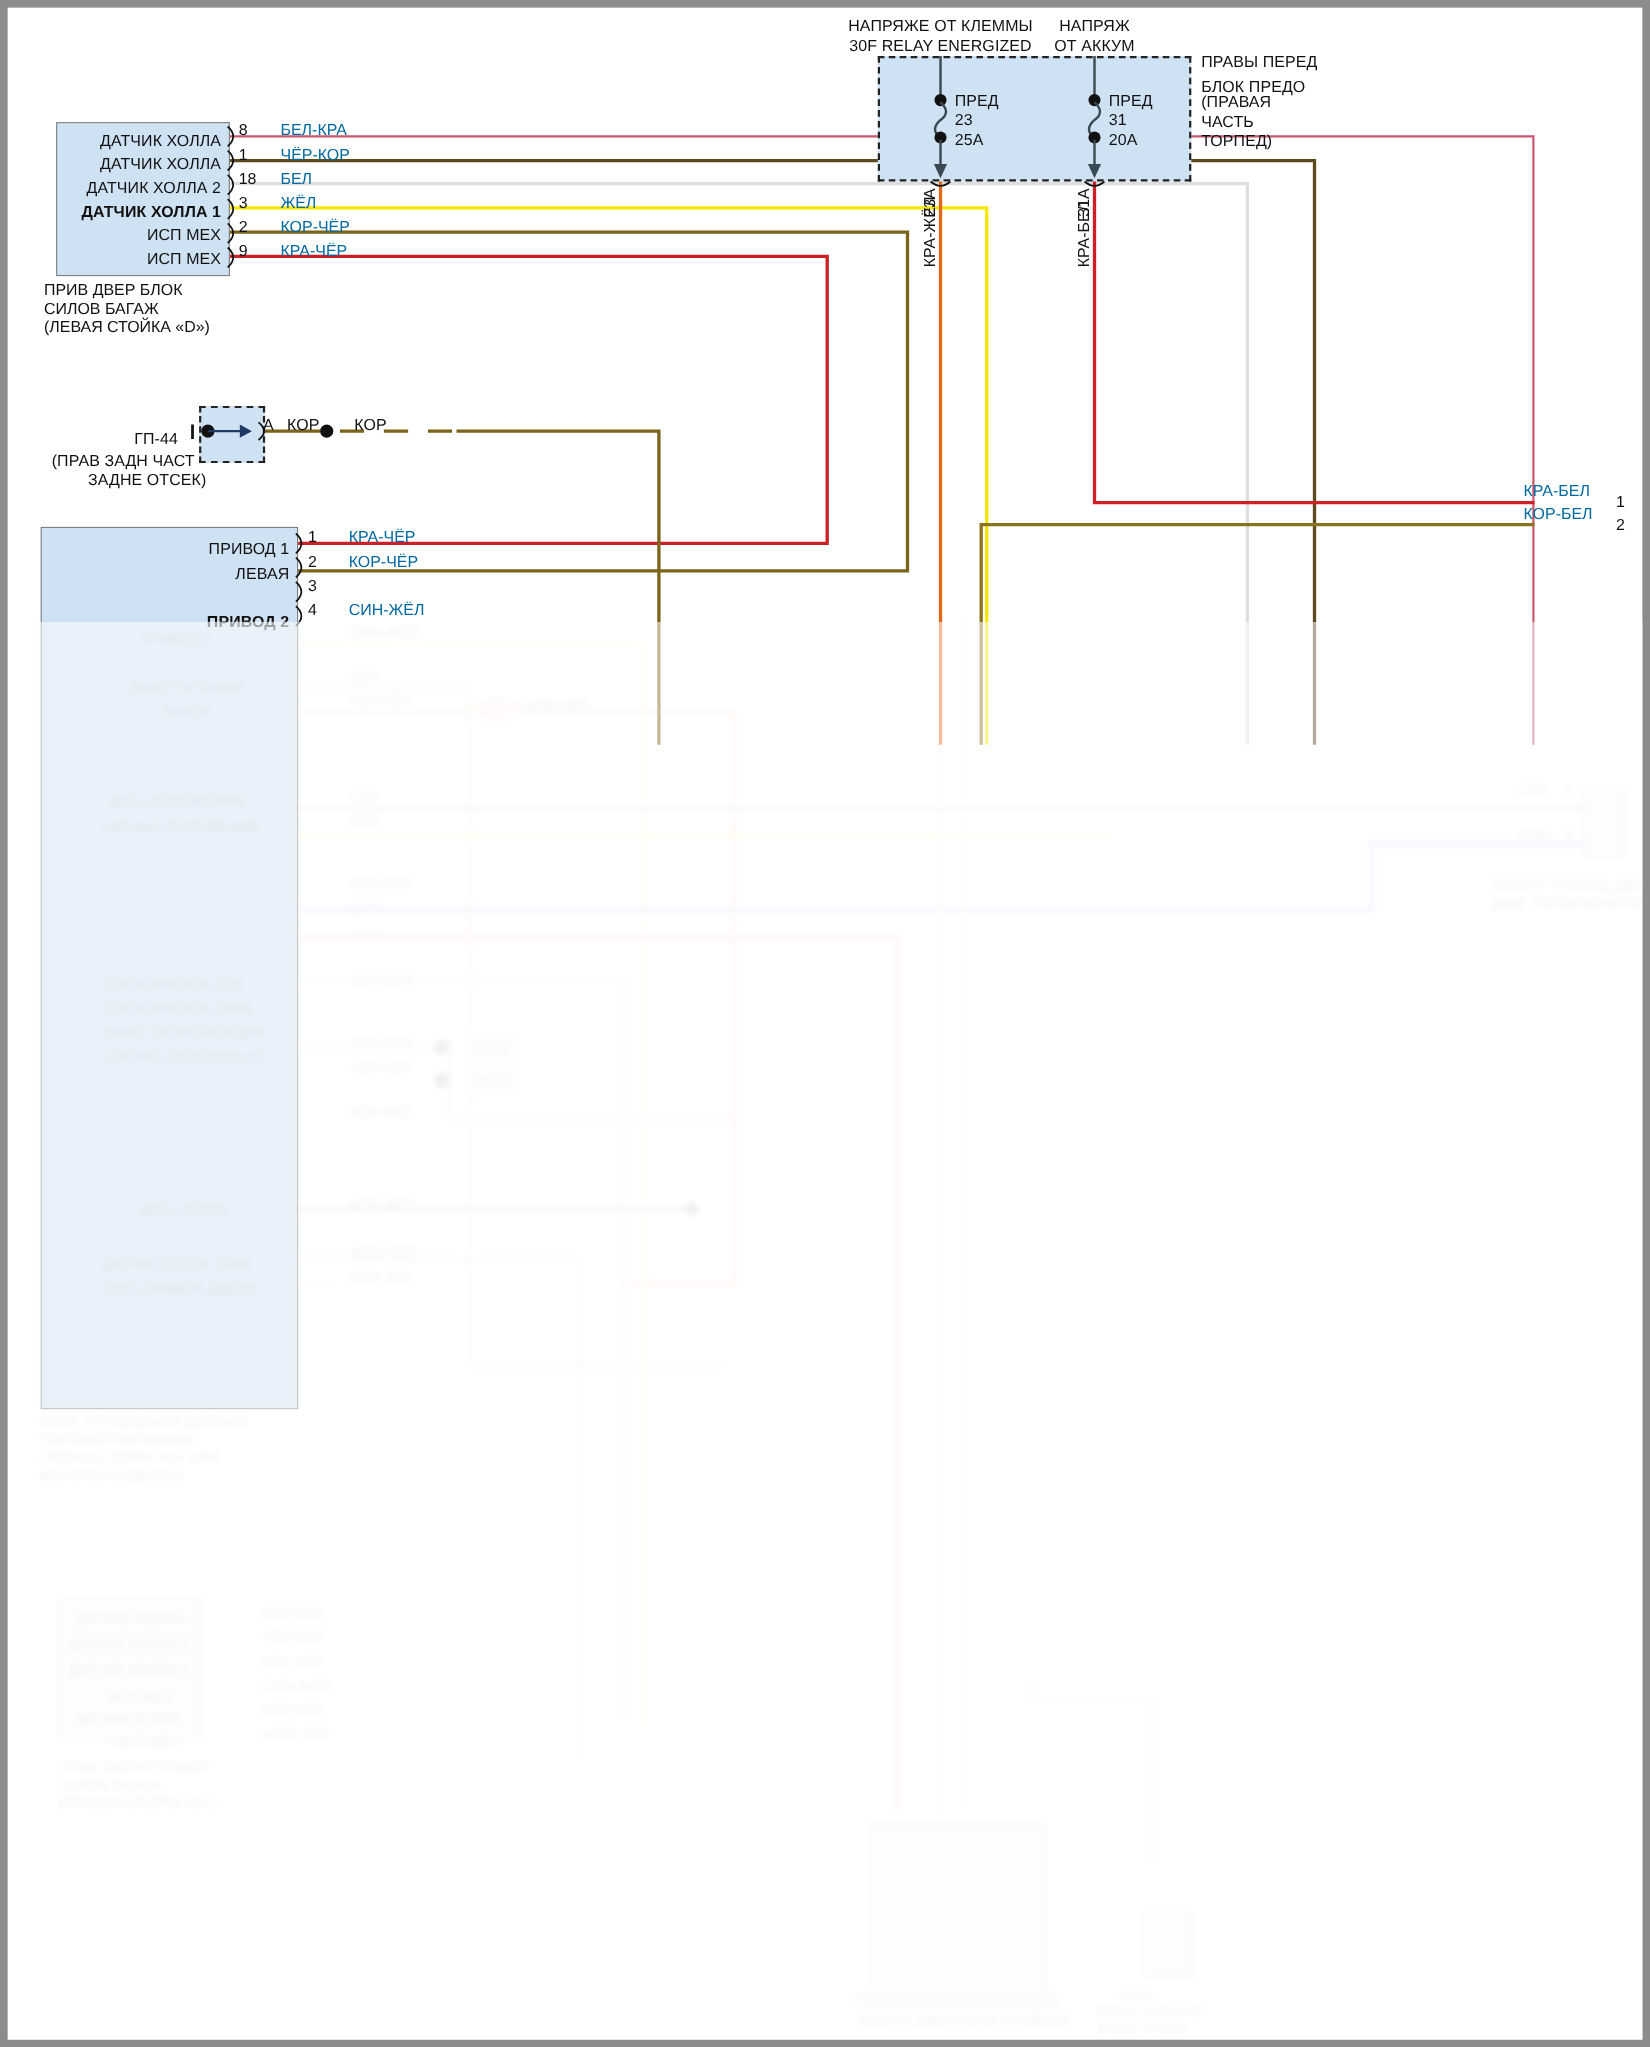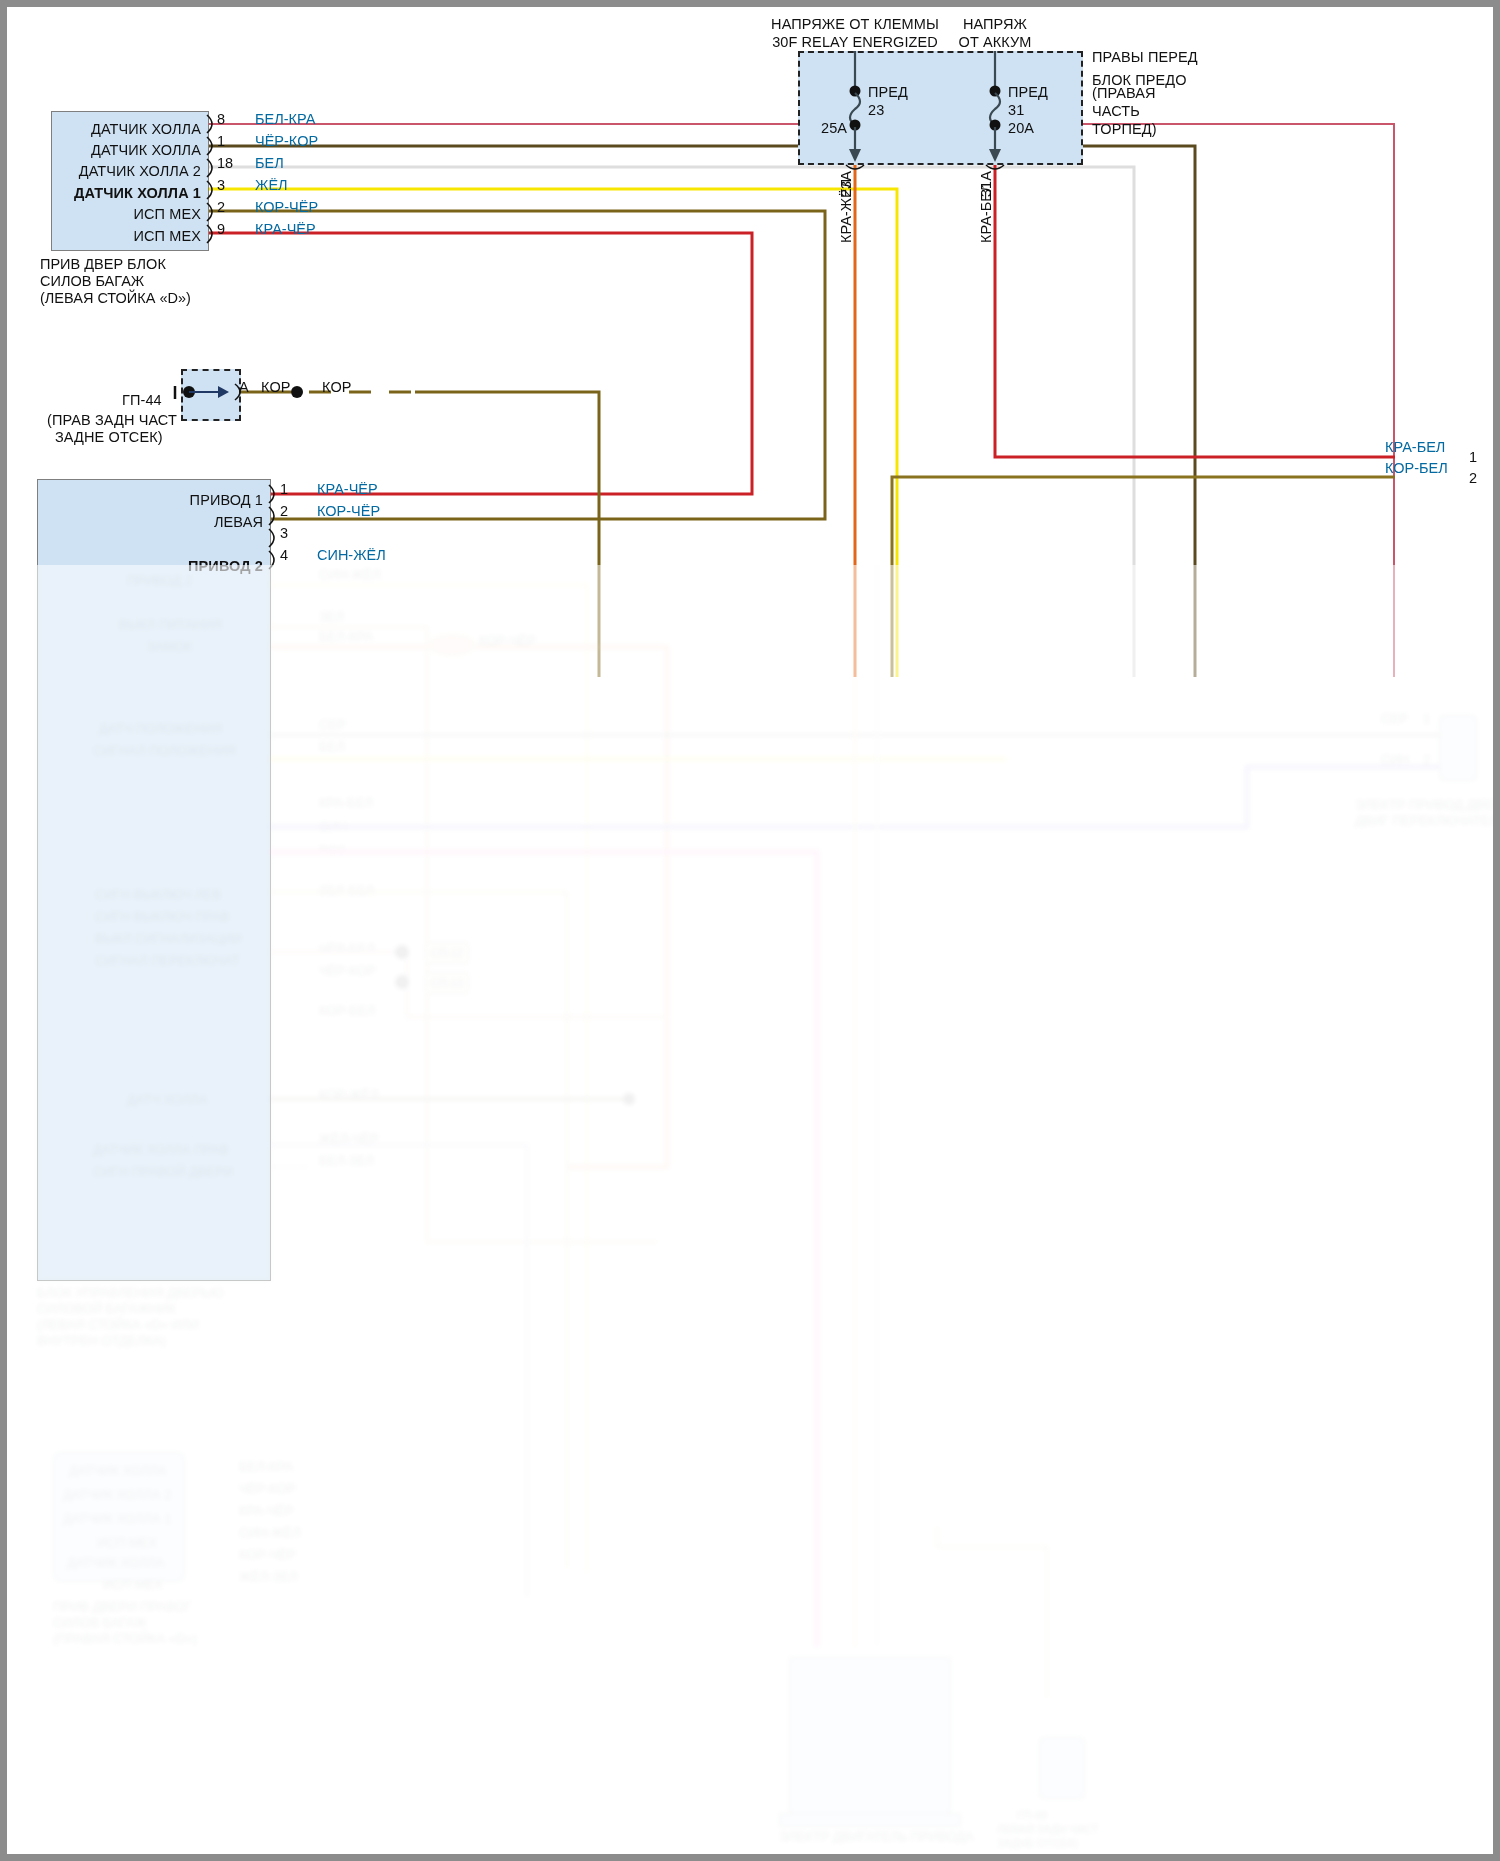--- a/index.html
+++ b/index.html
@@ -103,21 +103,21 @@
     <div class="blkdash" style="left:174px;top:362px;width:56px;height:48px;"></div>
     <svg class="layer">
       <line x1="168" y1="379" x2="168" y2="392" stroke="#111" stroke-width="2.5"></line>
       <circle cx="182" cy="385" r="6" fill="#111"></circle>
       <line x1="182" y1="385" x2="220" y2="385" stroke="#1f3864" stroke-width="2"></line>
       <path d="M211,379 L222,385 L211,391 Z" fill="#1f3864"></path>
       <path d="M228,377 q10,8 0,16" stroke="#111" stroke-width="1.6" fill="none"></path>
     </svg>
     <div class="lbl" style="left:115px;top:384px;">ГП-44</div>
     <div class="lbl" style="left:40px;top:404px;">(ПРАВ ЗАДН ЧАСТ</div>
-    <div class="lbl" style="left:48px;top:421px;">ЗАДНЕ ОТСЕК)</div>
+    <div class="lbl" style="left:73px;top:421px;">ЗАДНЕ ОТСЕК)</div>
     <div class="lbl" style="left:232px;top:371px;">A</div>
     <div class="lbl" style="left:254px;top:371px;">КОР</div>
     <div class="lbl" style="left:315px;top:371px;">КОР</div>
 
     <div class="blkdash" style="left:791px;top:44px;width:281px;height:110px;"></div>
     <svg class="layer">
 
       <line x1="848" y1="44" x2="848" y2="82" stroke="#3b4a52" stroke-width="2.2"></line>
       <circle cx="848" cy="84" r="5.5" fill="#111"></circle>
       <path d="M848,86 q10,9 0,16 q-10,9 0,16" stroke="#3b4a52" stroke-width="2.2" fill="none"></path>
@@ -135,21 +135,21 @@
       <path d="M979,158 q9,8 18,0" stroke="#111" stroke-width="1.6" fill="none"></path>
     </svg>
 
     <div class="lbl ctr" style="left:738px;top:8px;width:220px;">НАПРЯЖЕ ОТ КЛЕММЫ</div>
     <div class="lbl ctr" style="left:738px;top:26px;width:220px;">30F RELAY ENERGIZED</div>
     <div class="lbl ctr" style="left:928px;top:8px;width:120px;">НАПРЯЖ</div>
     <div class="lbl ctr" style="left:928px;top:26px;width:120px;">ОТ АККУМ</div>
 
     <div class="lbl" style="left:861px;top:76px;">ПРЕД</div>
     <div class="lbl" style="left:861px;top:94px;">23</div>
-    <div class="lbl" style="left:814px;top:112px;text-align:center;">25A</div>
+    <div class="lbl" style="left:861px;top:112px;text-align:center;">25A</div>
     <div class="lbl" style="left:1001px;top:76px;">ПРЕД</div>
     <div class="lbl" style="left:1001px;top:94px;">31</div>
     <div class="lbl" style="left:1001px;top:112px;">20A</div>
 
     <div class="lbl" style="left:1085px;top:41px;">ПРАВЫ ПЕРЕД</div>
     <div class="lbl" style="left:1085px;top:64px;">БЛОК ПРЕДО</div>
     <div class="lbl" style="left:1085px;top:77px;">(ПРАВАЯ</div>
     <div class="lbl" style="left:1085px;top:95px;">ЧАСТЬ</div>
     <div class="lbl" style="left:1085px;top:113px;">ТОРПЕД)</div>
 

